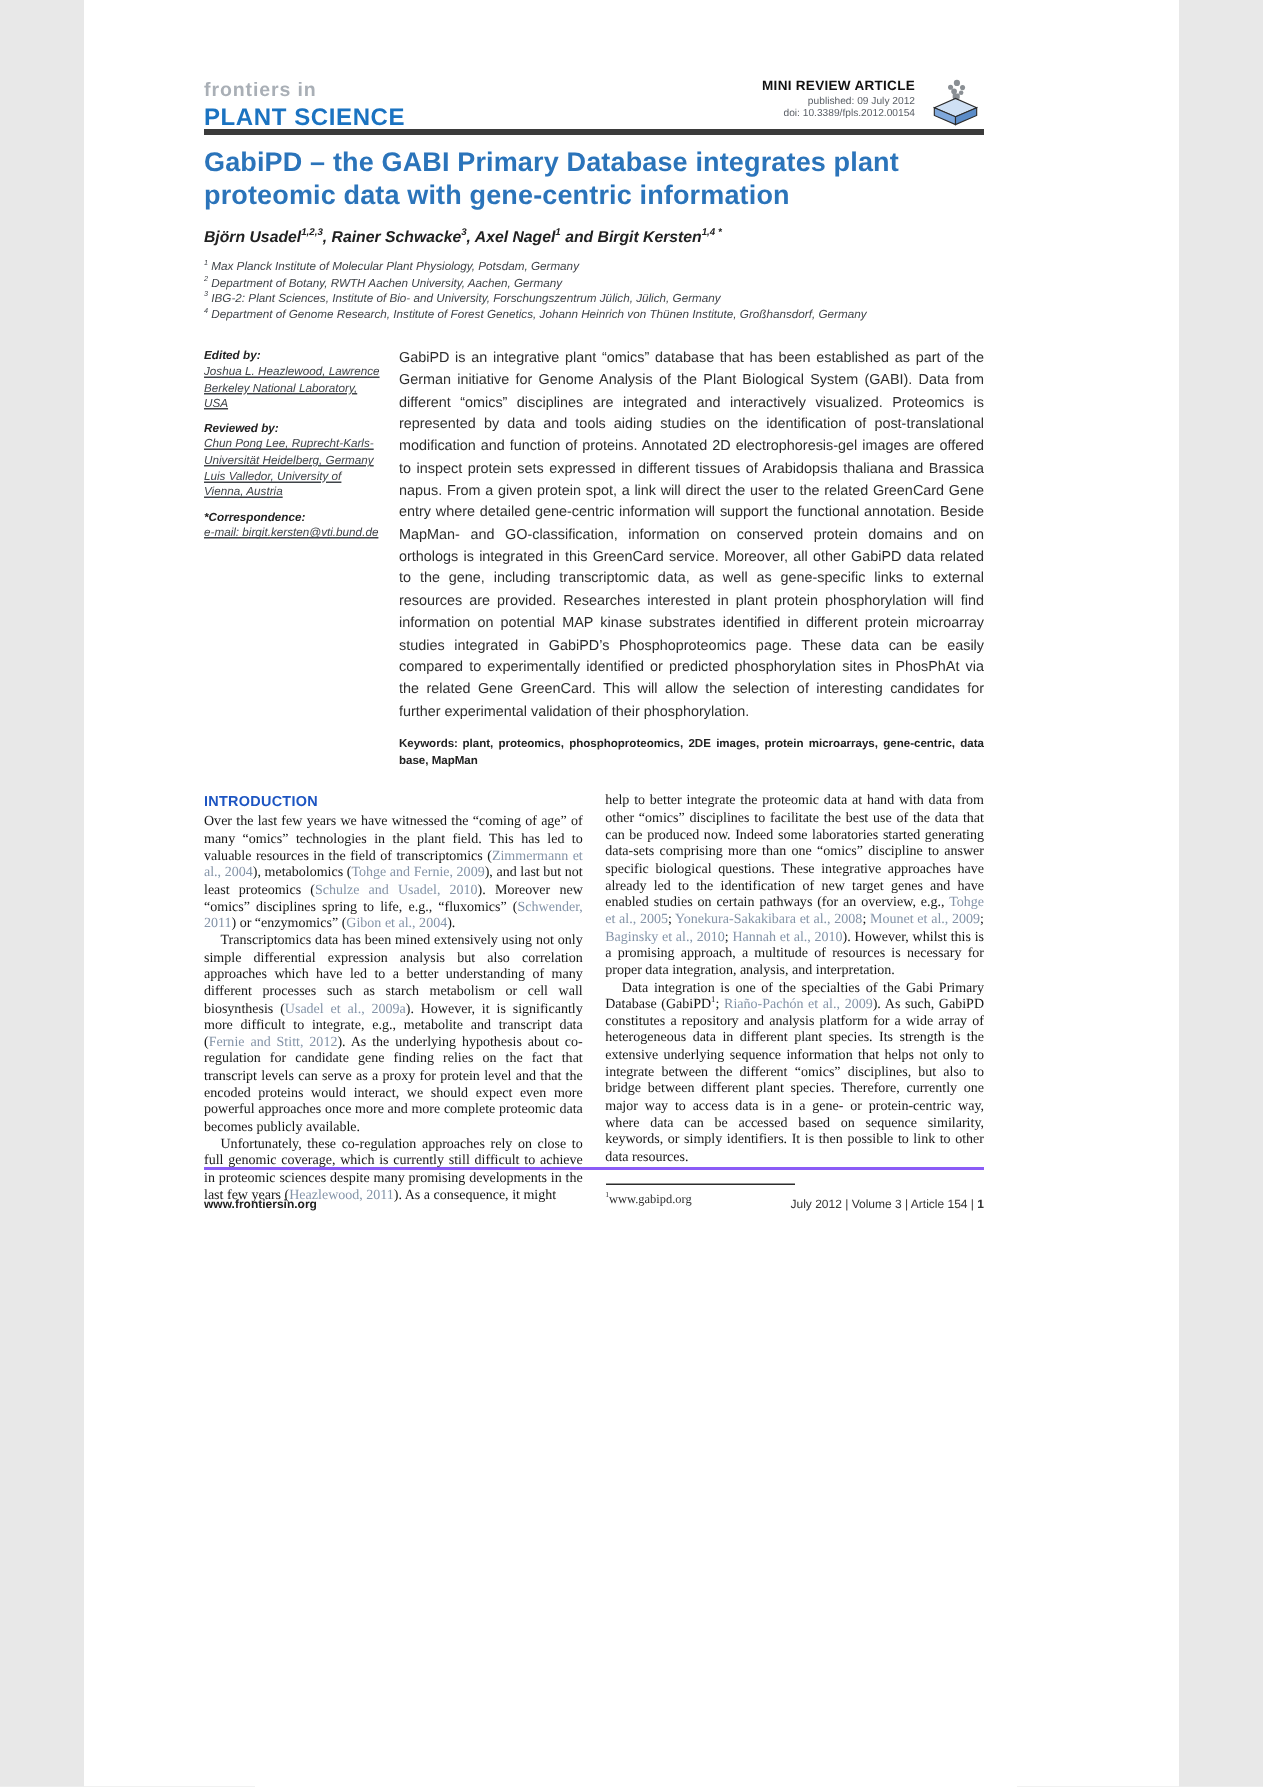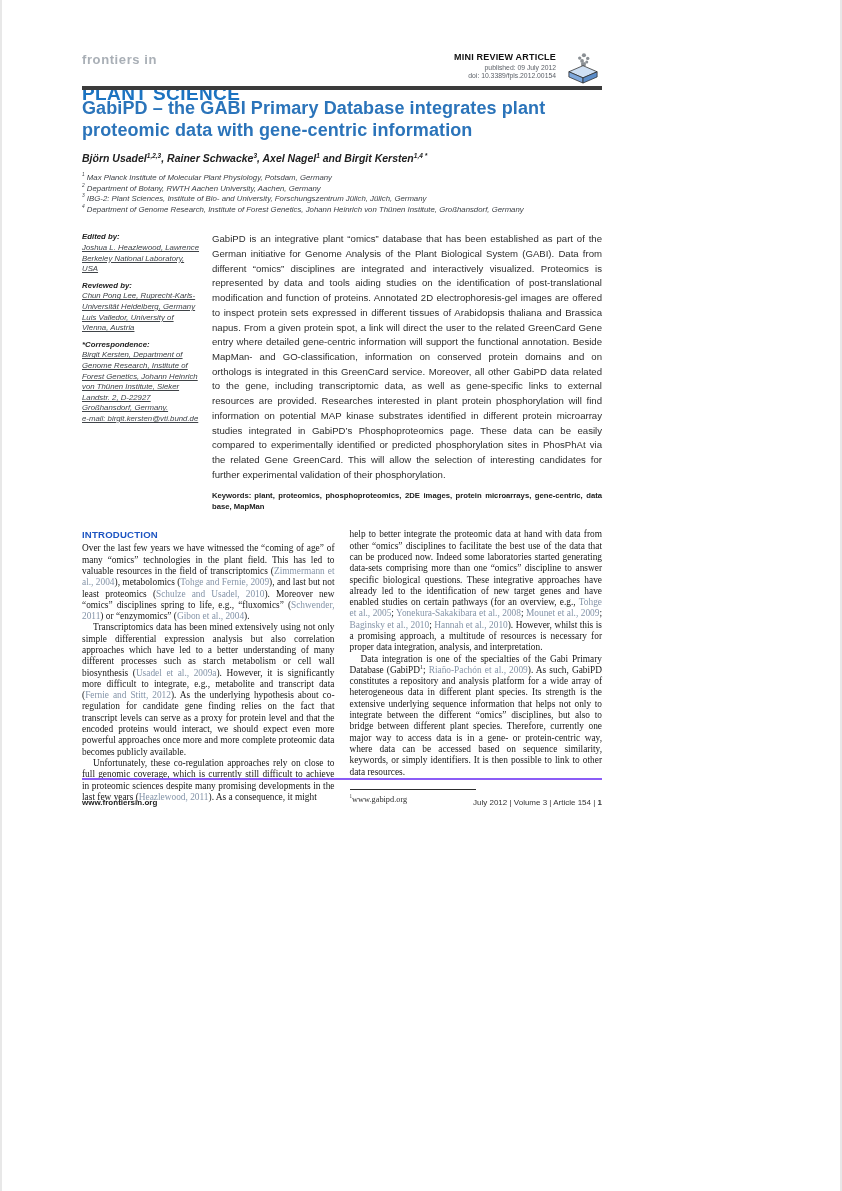--- a/index.html
+++ b/index.html
@@ -1,31 +1,31 @@
 <!DOCTYPE html>
 <html><head>
 <meta charset="utf-8">
 <style>
   * { margin:0; padding:0; box-sizing:border-box; }
   html,body { background:#e8e8e8; }
   .page {
-    position:relative; width:838px; height:1191px; background:#ffffff;
+    position:relative; width:730px; height:1191px; background:#ffffff;
     margin:0 auto; overflow:hidden;
     font-family:"Liberation Sans", sans-serif; color:#1a1a1a;
   }
   
   .header {
     position:absolute; left:80px; top:52px; width:520px;
     display:flex; justify-content:space-between; align-items:flex-start;
   }
   .logo-top {
     font-size:13px; font-weight:700; color:#a9afb6; letter-spacing:0.6px;
   }
   .logo-bottom {
-    font-size:19px; font-weight:700; color:#1b73c1; letter-spacing:0.4px; margin-top:16px;
+    font-size:16px; font-weight:700; color:#1b73c1; letter-spacing:0.4px; margin-top:3px;
   }
   .header-right { display:flex; align-items:flex-start; gap:8px; }
   .meta { text-align:right; }
   .article-type { font-size:9px; font-weight:700; color:#111; letter-spacing:0.2px; }
   .meta-line { font-size:6.8px; color:#5a5f66; margin-top:1.5px; }
   .mark { display:block; }
   .header-rule {
     position:absolute; left:80px; top:86px; width:520px; height:4px; background:#3b3b3b;
   }
   
@@ -136,21 +136,20 @@
     </div>
 
     <div class="abs-grid">
       <aside class="side">
         <div class="side-label">Edited by:</div>
         <div class="side-text">Joshua L. Heazlewood, Lawrence Berkeley National Laboratory, USA</div>
         <div class="side-label mt">Reviewed by:</div>
         <div class="side-text">Chun Pong Lee, Ruprecht-Karls-Universität Heidelberg, Germany</div>
         <div class="side-text">Luis Valledor, University of Vienna, Austria</div>
         <div class="side-label mt">*Correspondence:</div>
-        <div class="side-text">Birgit Kersten, Department of Genome Research, Institute of Forest Genetics, Johann Heinrich von Thünen Institute, Sieker Landstr. 2, D-22927 Großhansdorf, Germany.</div>
         <div class="side-text">e-mail: birgit.kersten@vti.bund.de</div>
       </aside>
       <div class="abs-col">
         <p class="abstract"><span>GabiPD is an integrative plant “omics” database that has been established as part of the German initiative for Genome Analysis of the Plant Biological System (GABI). Data from different “omics” disciplines are integrated and interactively visualized. Proteomics is represented by data and tools aiding studies on the identification of post-translational modification and function of proteins. Annotated 2D electrophoresis-gel images are offered to inspect protein sets expressed in different tissues of </span><span class="rt-i">Arabidopsis thaliana</span><span> and </span><span class="rt-i">Brassica napus</span><span>. From a given protein spot, a link will direct the user to the related GreenCard Gene entry where detailed gene-centric information will support the functional annotation. Beside MapMan- and GO-classification, information on conserved protein domains and on orthologs is integrated in this GreenCard service. Moreover, all other GabiPD data related to the gene, including transcriptomic data, as well as gene-specific links to external resources are provided. Researches interested in plant protein phosphorylation will find information on potential MAP kinase substrates identified in different protein microarray studies integrated in GabiPD’s Phosphoproteomics page. These data can be easily compared to experimentally identified or predicted phosphorylation sites in PhosPhAt via the related Gene GreenCard. This will allow the selection of interesting candidates for further experimental validation of their phosphorylation.</span></p>
         <p class="keywords"><span class="kw-label">Keywords:</span><span>plant, proteomics, phosphoproteomics, 2DE images, protein microarrays, gene-centric, data base, MapMan</span></p>
       </div>
     </div>
 
     <div class="cols">
       <div class="col">

